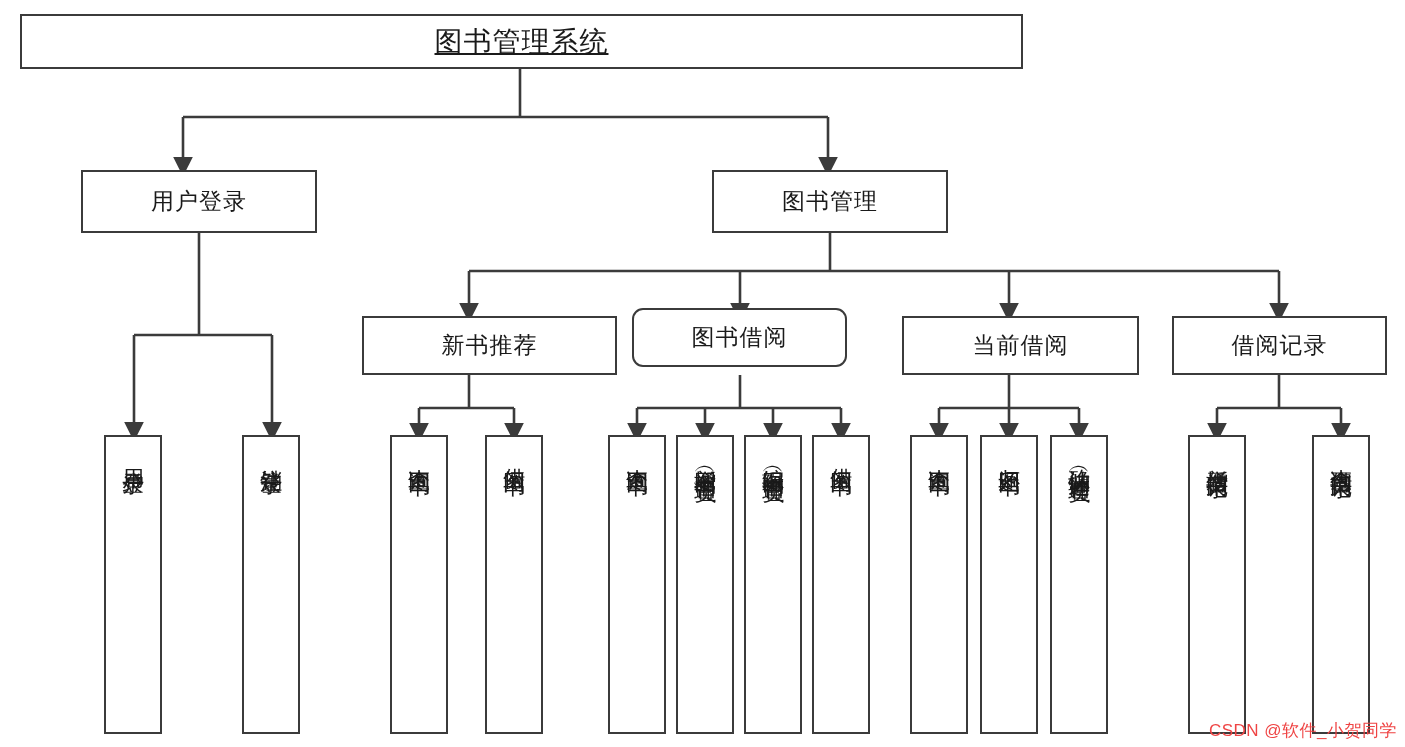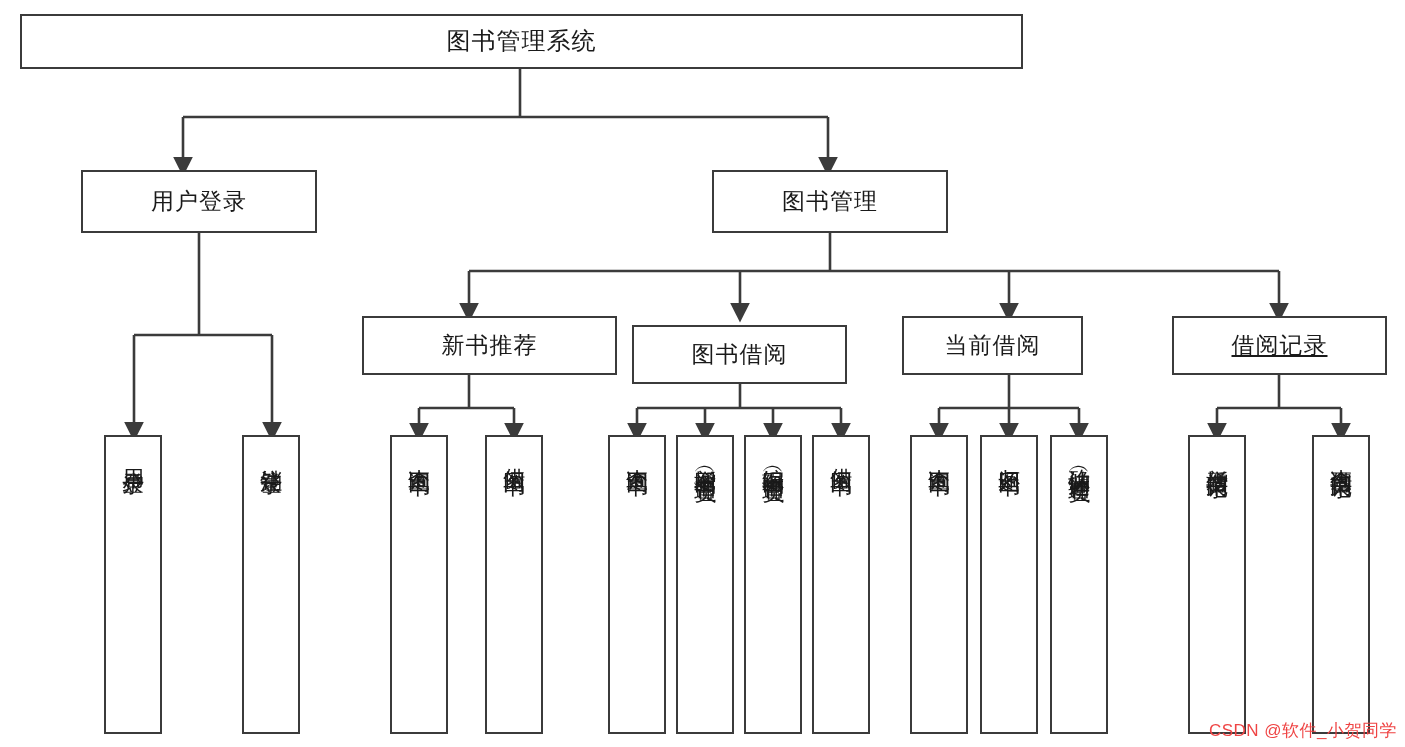--- a/index.html
+++ b/index.html
@@ -34,21 +34,22 @@
     align-items: center;
     justify-content: center;
     color: #1a1a1a;
   }
   .node.h {
     font-size: 23px;
     letter-spacing: 1px;
     line-height: 1.2;
   }
   .node.root {
-    font-size: 24px;
+    font-size: 28px;
+    text-decoration: underline;
   }
   .node.leaf {
     padding: 14px 2px;
     align-items: flex-start;
     justify-content: center;
   }
   .leaf-text {
     writing-mode: vertical-rl;
     text-orientation: upright;
     font-size: 22px;
@@ -121,23 +122,23 @@
       <path d="M1341,408 L1341,426" marker-end="url(#arrow)"></path>
     </g>
   </svg>
 
   <div class="node h root" style="left: 20px; top: 14px; width: 1003px; height: 55px;">图书管理系统</div>
 
   <div class="node h" style="left: 81px; top: 170px; width: 236px; height: 63px;">用户登录</div>
   <div class="node h" style="left: 712px; top: 170px; width: 236px; height: 63px;">图书管理</div>
 
   <div class="node h" style="left: 362px; top: 316px; width: 255px; height: 59px;">新书推荐</div>
-  <div class="node h" style="left: 632px; top: 325px; width: 215px; height: 59px;">图书借阅</div>
-  <div class="node h" style="left: 902px; top: 316px; width: 181px; height: 59px;">当前借阅</div>
-  <div class="node h" style="left: 1172px; top: 316px; width: 215px; height: 59px; text-decoration: underline;">借阅记录</div>
+  <div class="node h" style="left: 632px; top: 308px; width: 215px; height: 59px; border-radius: 11px;">图书借阅</div>
+  <div class="node h" style="left: 902px; top: 316px; width: 237px; height: 59px;">当前借阅</div>
+  <div class="node h" style="left: 1172px; top: 316px; width: 215px; height: 59px;">借阅记录</div>
 
   <div class="node leaf" style="left: 104px; top: 435px; width: 58px; height: 299px;">
     <span class="leaf-text">用户登录</span>
   </div>
   <div class="node leaf" style="left: 242px; top: 435px; width: 58px; height: 299px;">
     <span class="leaf-text">注销登录</span>
   </div>
   <div class="node leaf" style="left: 390px; top: 435px; width: 58px; height: 299px;">
     <span class="leaf-text">查询图书</span>
   </div>

